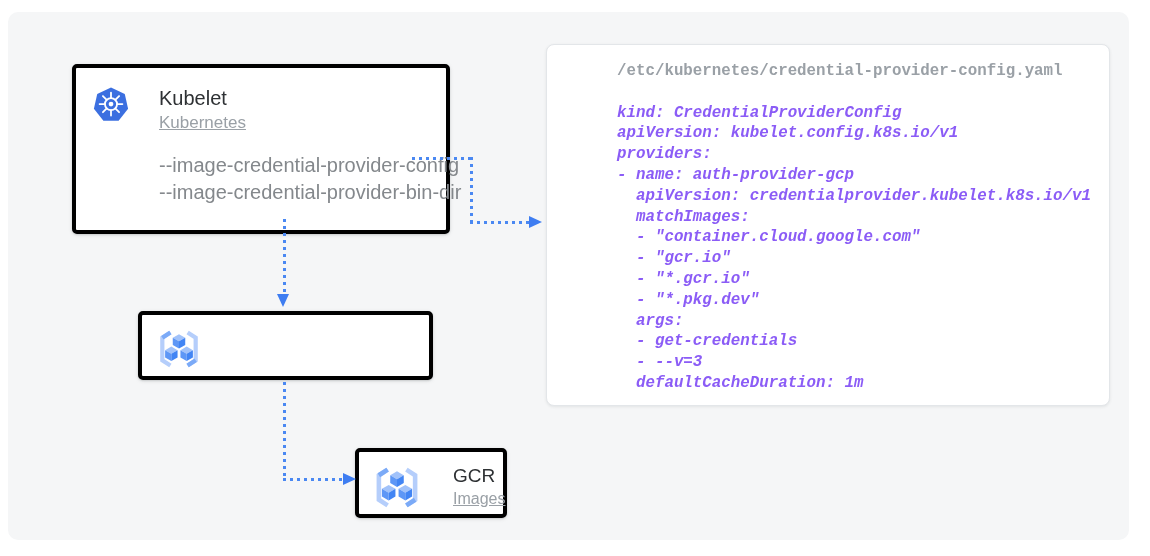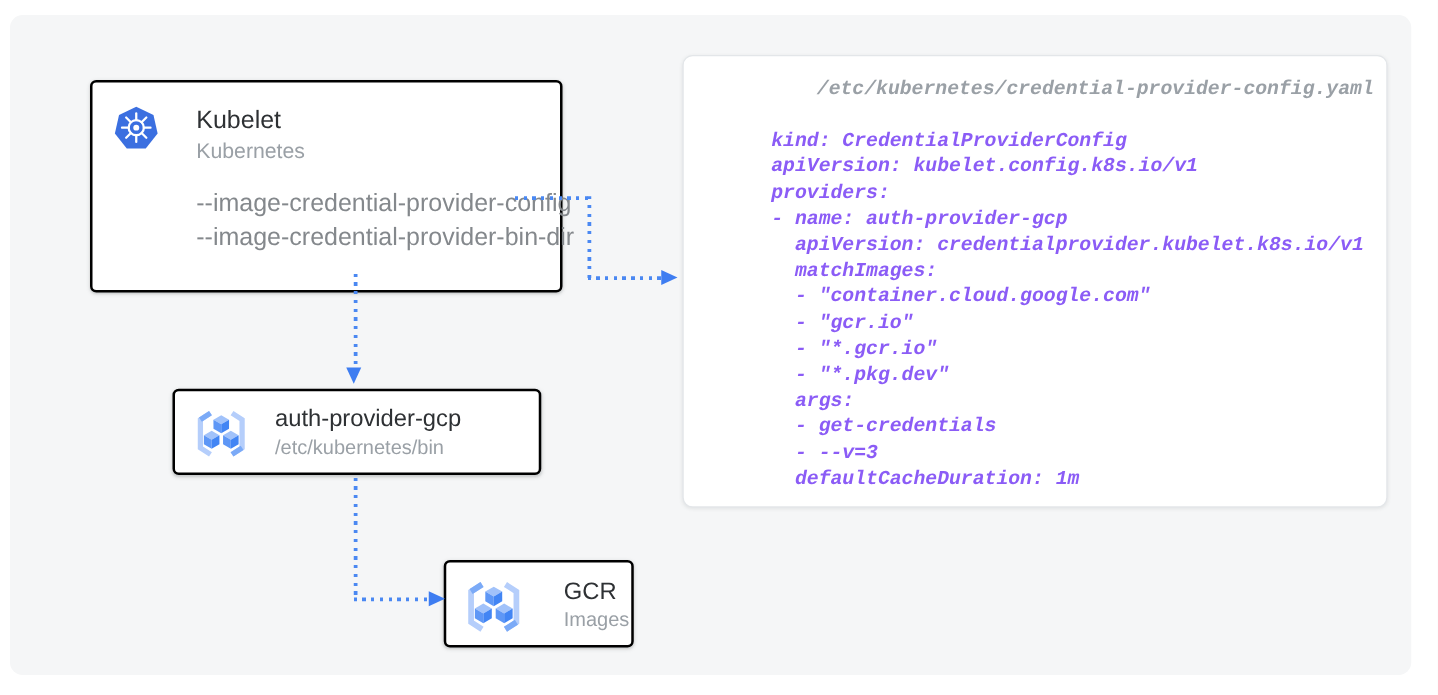--- a/index.html
+++ b/index.html
@@ -12,40 +12,41 @@
   .stage { position: absolute; inset: 0; }
 
   .canvas {
     position: absolute; left: 8px; top: 12px;
     width: 1121px; height: 528px;
     background: #f5f6f7; border-radius: 10px;
   }
 
   .card {
     position: absolute; background: #ffffff;
-    border: 2px solid #000000; border-radius: 5px;
+    border: 4px solid #000000; border-radius: 5px;
     box-shadow: 0 1px 2px rgba(60,64,67,.18), 0 1px 4px rgba(60,64,67,.10);
     z-index: 1;
   }
   .card-kubelet { left: 72px; top: 64px; width: 378px; height: 170px; }
   .card-auth    { left: 138px; top: 311px; width: 295px; height: 69px; }
   .card-gcr     { left: 355px; top: 448px; width: 152px; height: 70px; }
 
   .node-icon { position: absolute; }
   .kubelet-icon { left: 16px; top: 16px; }
   .auth-icon    { left: 14px; top: 13px; }
   .gcr-icon     { left: 13px; top: 13px; }
 
   .node-title {
     color: #2e3134; font-size: 20px; line-height: 26px; font-weight: 400;
     white-space: nowrap;
   }
   .node-sub {
     color: #9aa0a6; font-size: 17px; line-height: 24px; font-weight: 400;
     white-space: nowrap;
+    text-decoration: underline;
   }
   .kubelet-text { position: absolute; left: 83px; top: 17px; }
   .auth-text    { position: absolute; left: 80px; top: 10px; }
   .auth-text .node-title, .gcr-text .node-title { font-size: 19px; line-height: 25px; }
   .auth-text .node-sub, .gcr-text .node-sub { font-size: 16px; line-height: 22px; }
   .gcr-text     { position: absolute; left: 94px; top: 11px; }
 
   .kubelet-flags {
     position: absolute; left: 83px; top: 84px;
     color: #84888c; font-size: 20px; line-height: 26.5px; white-space: nowrap;
@@ -54,23 +55,23 @@
   .yaml-panel {
     position: absolute; left: 546px; top: 44px;
     width: 564px; height: 362px;
     background: #ffffff; border: 1px solid #e3e6e9; border-radius: 8px;
     box-shadow: 0 1px 3px rgba(60,64,67,.10);
     z-index: 1;
     padding: 16px 10px 0 70px;
   }
   .yaml-comment {
     font-family: "Liberation Mono", monospace;
-    font-style: italic; font-weight: 700;
+    font-weight: 700;
     font-size: 15.8px; line-height: 20.8px;
-    color: #9aa0a6; white-space: pre; text-align: right;
+    color: #9aa0a6; white-space: pre;
   }
   .yaml-code {
     font-family: "Liberation Mono", monospace;
     font-style: italic; font-weight: 700;
     font-size: 15.8px; line-height: 20.8px;
     color: #8b5cf6; white-space: pre;
     margin-top: 20.8px;
   }
 
   
@@ -177,24 +178,20 @@
           <polygon points="30.5,8.25 24,12 24,19.5 30.5,15.75" fill="#4285f4"></polygon>
           <polygon points="16,17.5 22.5,21.25 16,25 9.5,21.25" fill="#a1c2fa"></polygon>
           <polygon points="9.5,21.25 16,25 16,32.5 9.5,28.75" fill="#5e97f6"></polygon>
           <polygon points="22.5,21.25 16,25 16,32.5 22.5,28.75" fill="#4285f4"></polygon>
           <polygon points="32,17.5 38.5,21.25 32,25 25.5,21.25" fill="#a1c2fa"></polygon>
           <polygon points="25.5,21.25 32,25 32,32.5 25.5,28.75" fill="#5e97f6"></polygon>
           <polygon points="38.5,21.25 32,25 32,32.5 38.5,28.75" fill="#4285f4"></polygon>
         </g>
       </svg>
     </span>
-    <div class="auth-text">
-      <div class="node-title">auth-provider-gcp</div>
-      <div class="node-sub">/etc/kubernetes/bin</div>
-    </div>
   </div>
 
   <div class="card card-gcr">
     <span class="node-icon gcr-icon">
       <svg width="50" height="45" viewBox="0 0 48 40">
         <g fill="none" stroke-width="4.4">
           <polyline points="15,2.8 6.6,8.2 6.6,31.8 15,37.2" stroke="#b5cefb"></polyline>
           <polyline points="33,2.8 41.4,8.2 41.4,31.8 33,37.2" stroke="#b5cefb"></polyline>
           <line x1="15" y1="2.8" x2="6.6" y2="8.2" stroke="#7baaf7"></line>
           <line x1="33" y1="37.2" x2="41.4" y2="31.8" stroke="#7baaf7"></line>

